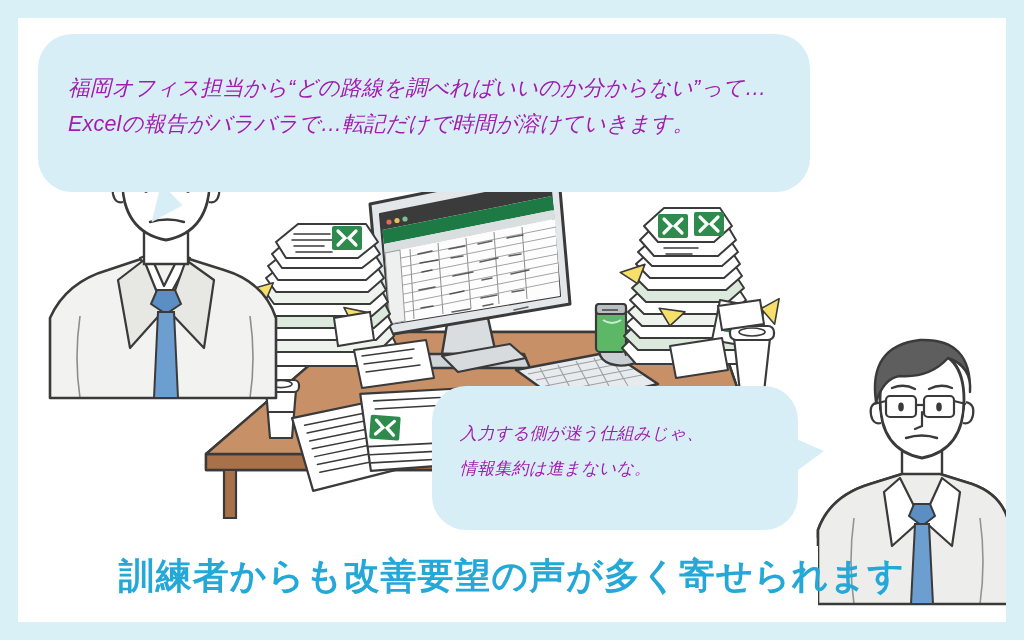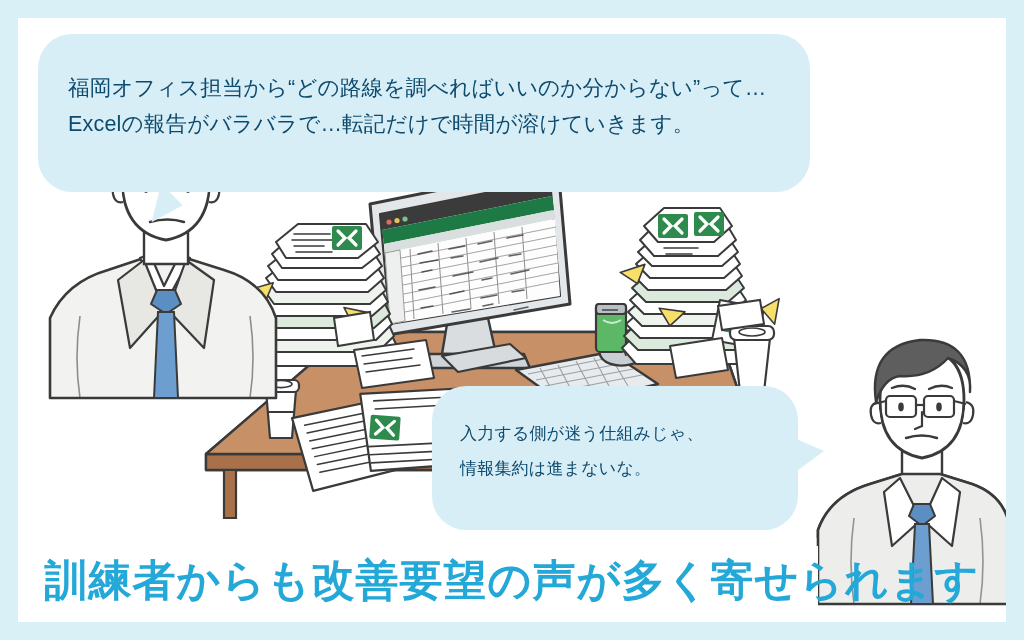--- a/index.html
+++ b/index.html
@@ -14,43 +14,43 @@
   .frame{position:absolute;inset:0;background:#d9f0f7;}
   .canvas{position:absolute;left:18px;top:18px;width:988px;height:604px;background:#ffffff;}
 
   
   .art{position:absolute;left:18px;top:18px;width:988px;height:604px;}
   .art svg{display:block;width:988px;height:604px;}
 
   
   .bubble{position:absolute;background:#d8eef6;}
   .bubble .txt{
-    position:absolute;color:#0c4a6e;white-space:pre;
-    font-weight:400;letter-spacing:.2px;
+    position:absolute;color:#a21caf;white-space:pre;
+    font-weight:400;letter-spacing:.2px;font-style:italic;
   }
   #bubble1{left:38px;top:34px;width:772px;height:158px;border-radius:34px;}
   #bubble1 .txt{left:30px;top:36px;font-size:21.5px;line-height:36px;}
   #bubble1 .tail{
     position:absolute;left:118px;top:152px;width:0;height:0;
     border-left:26px solid #d8eef6;border-top:16px solid transparent;
     border-bottom:24px solid transparent;transform:rotate(14deg);
   }
 
   #bubble2{left:432px;top:386px;width:366px;height:144px;border-radius:34px;}
   #bubble2 .txt{left:28px;top:30px;font-size:17px;line-height:35px;}
   #bubble2 .tail{
     position:absolute;left:362px;top:52px;width:0;height:0;
     border-left:30px solid #d8eef6;border-top:13px solid transparent;
     border-bottom:22px solid transparent;
   }
 
   
   #caption{
     position:absolute;left:0;right:0;top:552px;text-align:center;
-    font-size:43px;font-weight:700;color:#23a8d8;letter-spacing:1px;
+    font-size:36px;font-weight:700;color:#23a8d8;letter-spacing:1px;
     white-space:pre;
   }
 </style>
 </head>
 <body>
 
 <div id="stage">
 
   <div class="frame"></div>
   <div class="canvas"></div>

